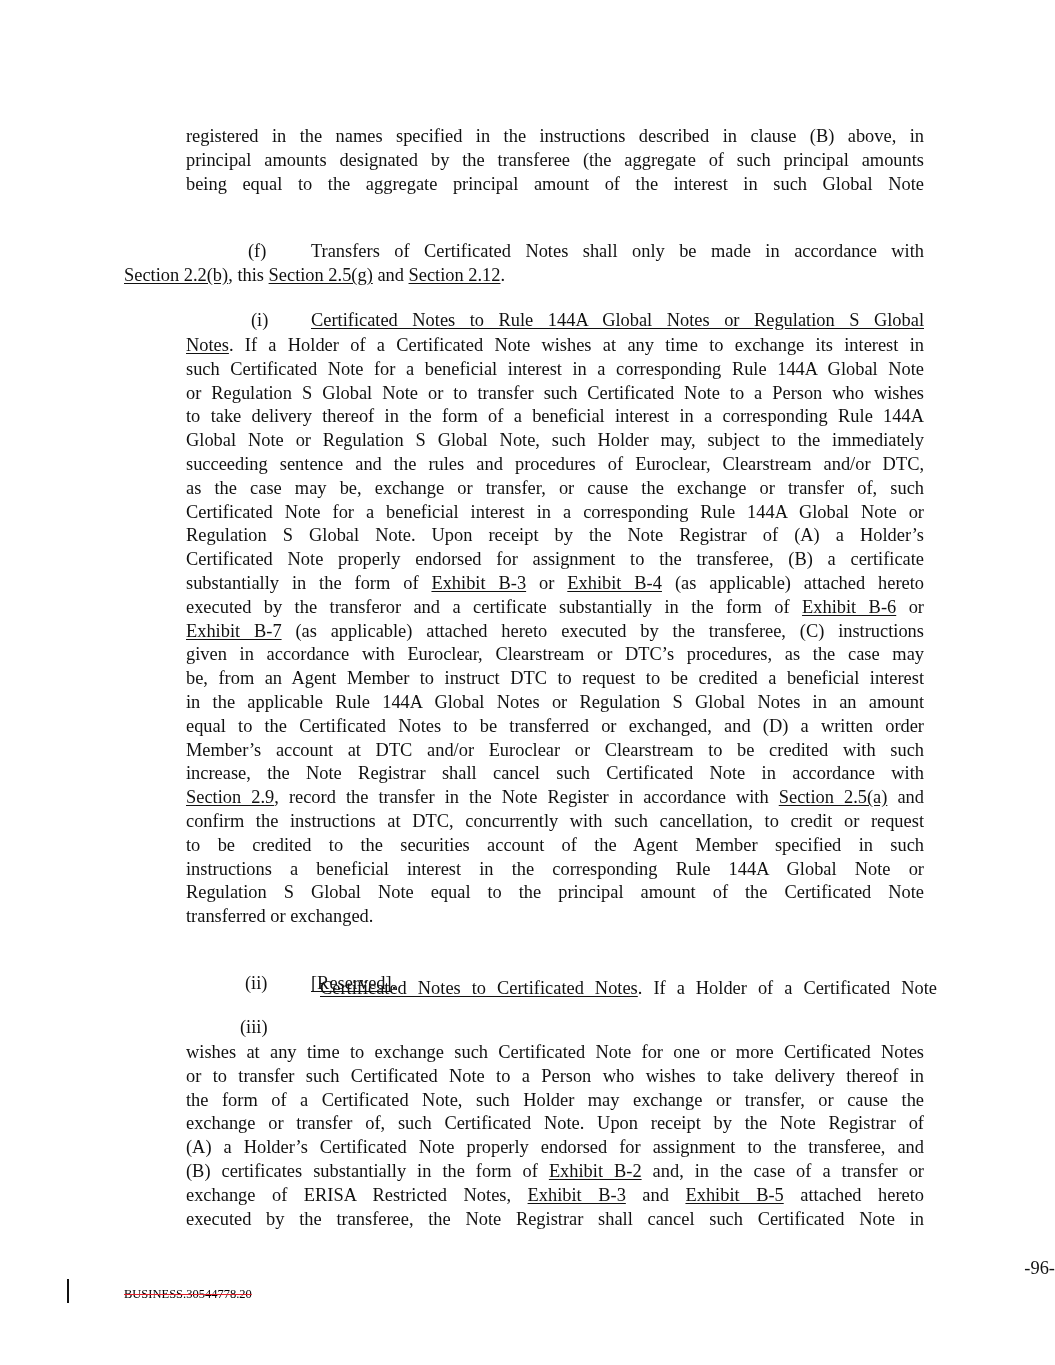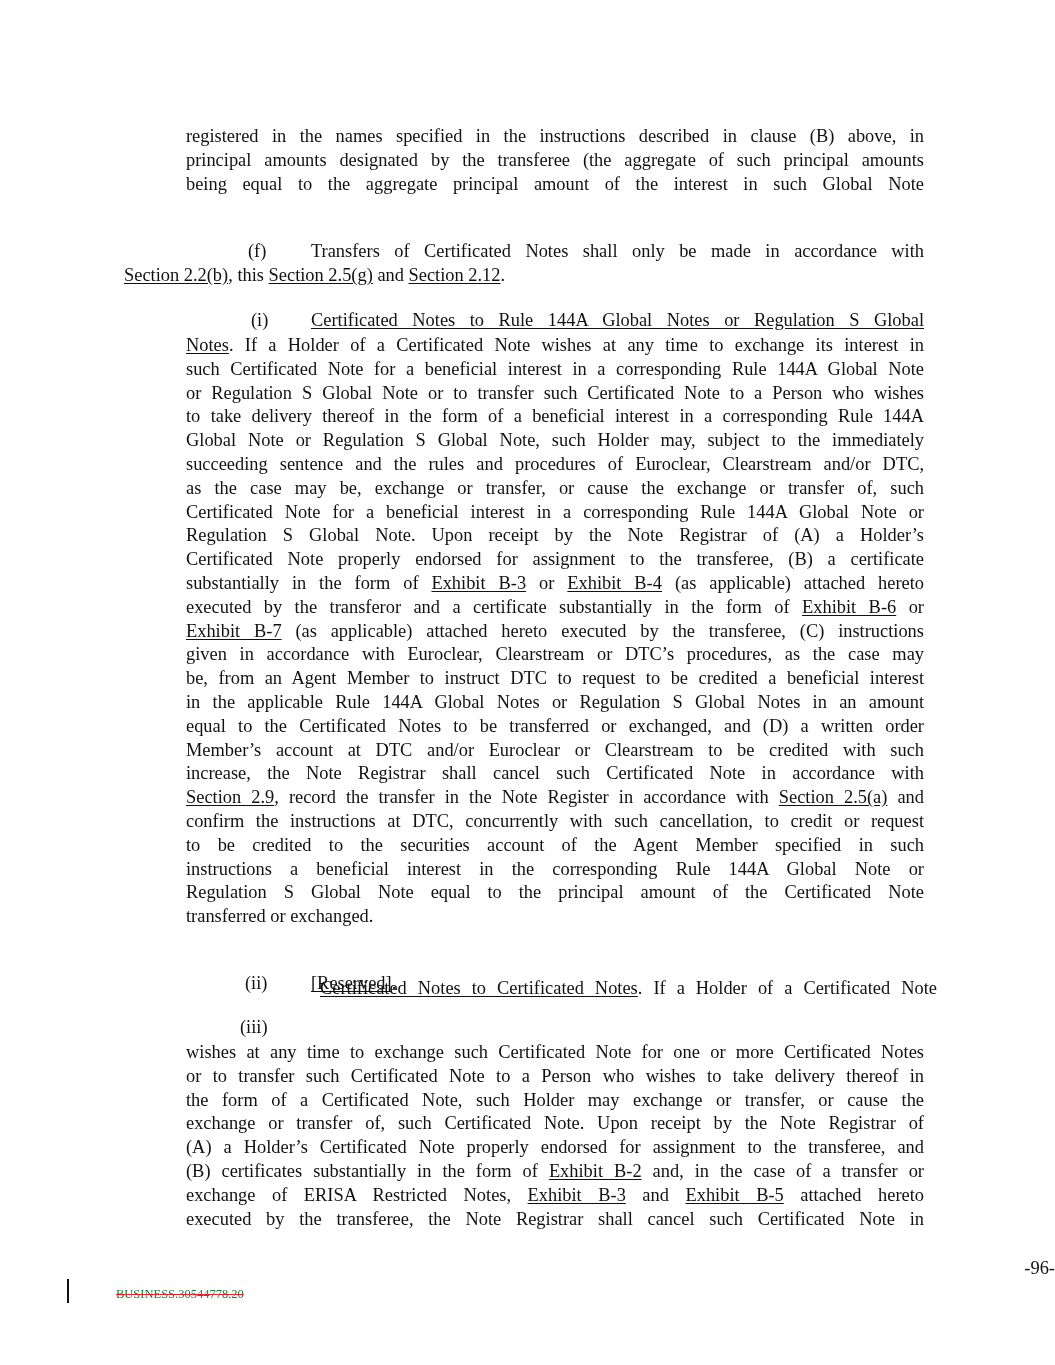--- a/index.html
+++ b/index.html
@@ -8,21 +8,21 @@
     font-family: "Liberation Serif", serif; font-size: 18.4px; color: #111;
   }
   .page { position: absolute; left: 0; top: 0; width: 1055px; height: 1365px; font-family: Liberation Serif, serif; }
   .block { position: absolute; left: 186px; width: 738px; line-height: 23.8px; text-align: justify; }
   .line { display: block; white-space: nowrap; text-align: justify; text-align-last: justify; height: 23.8px; }
   .line.last { text-align-last: left; }
   u, .u { text-decoration: underline; text-underline-offset: 2px; }
   .abs { position: absolute; white-space: nowrap; }
   .footer-page { position: absolute; left: 0; width: 1055px; top: 1258px; text-align: right; font-size: 18.4px; }
   .change-bar { position: absolute; left: 67px; top: 1279px; width: 2px; height: 24px; background: #111; }
-  .doc-id { position: absolute; left: 116px; top: 1287px; font-size: 12.5px; color: #15803d; text-decoration: line-through; text-decoration-color: #e8202a; }
+  .doc-id { position: absolute; left: 124px; top: 1287px; font-size: 12.5px; color: #000000; text-decoration: line-through; text-decoration-color: #e8202a; }
 </style>
 </head>
 <body>
 
 <div class="page">
 
   <div class="block" style="top:125px;">
     <span class="line">registered in the names specified in the instructions described in clause (B) above, in</span>
     <span class="line">principal amounts designated by the transferee (the aggregate of such principal amounts</span>
     <span class="line">being equal to the aggregate principal amount of the interest in such Global Note</span>

